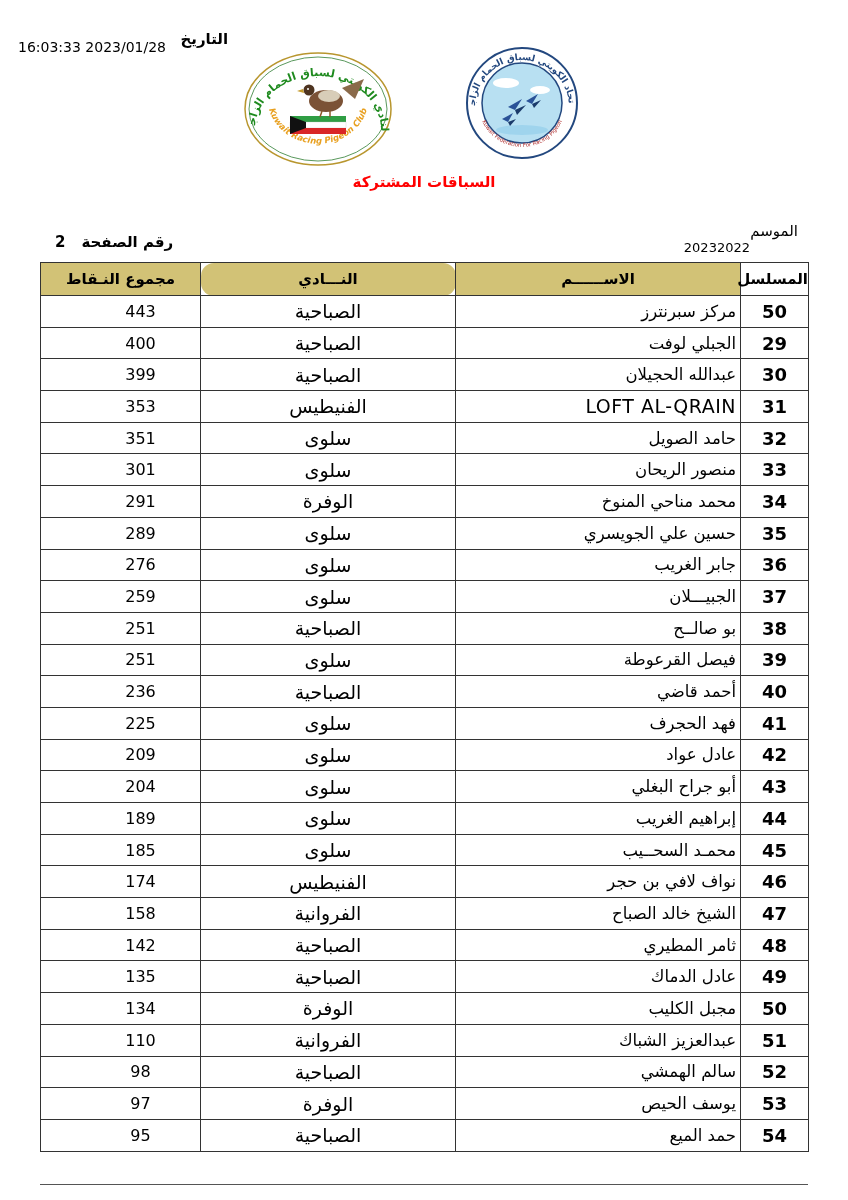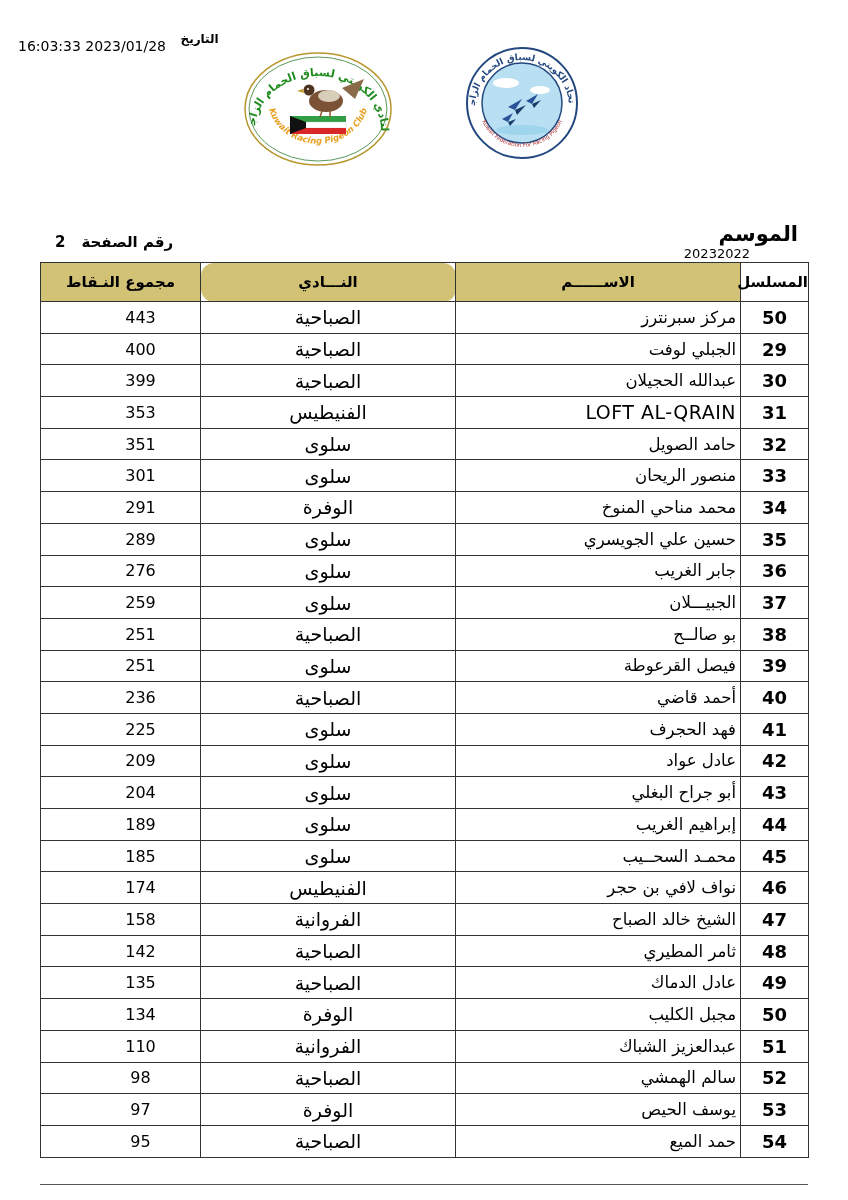--- a/index.html
+++ b/index.html
@@ -4,45 +4,45 @@
 <style>
   * { margin:0; padding:0; box-sizing:border-box; }
   html,body { background:#ffffff; }
   .page {
     position:relative; width:848px; height:1200px; background:#fff;
     font-family:"DejaVu Sans", sans-serif; color:#000; overflow:hidden; margin:0 auto;
   }
 
   
   .date-block { position:absolute; top:38px; left:18px; direction:rtl; font-size:14px; white-space:nowrap; }
-  .date-label { font-weight:bold; font-size:12px; position:relative; top:-8px; margin-left:10px; }
+  .date-label { font-weight:bold; font-size:15px; position:relative; top:-8px; margin-left:10px; }
   .date-value { direction:ltr; unicode-bidi:embed; display:inline-block; }
 
   
   .club-logo { position:absolute; left:242px; top:50px; }
   .federation-logo { position:absolute; left:464px; top:45px; }
 
   
   .subtitle { position:absolute; top:173px; left:0; width:100%; text-align:center;
               color:#ff0000; font-weight:bold; font-size:15px; }
   .page-title { position:absolute; top:202px; left:0; width:100%; text-align:center;
                 font-weight:bold; font-size:18px; }
 
   
   .season-block { position:absolute; top:222px; right:50px; direction:rtl; text-align:right; }
-  .season-label { font-weight:bold; font-size:21px; }
+  .season-label { font-weight:normal; font-size:15px; }
   .season-value { font-size:13px; padding-right:48px; }
   .pagenum-block { position:absolute; top:233px; left:55px; direction:rtl; display:flex; gap:16px;
                    font-weight:bold; font-size:15px; }
 
   
   .results { position:absolute; top:262px; left:40px; width:768px; border-collapse:collapse;
              direction:rtl; table-layout:fixed; }
   .results th, .results td { border:1px solid #333; text-align:center; vertical-align:middle; }
-  .results th { height:39px; font-weight:bold; font-size:15px; }
+  .results th { height:33px; font-weight:bold; font-size:15px; }
   .th-serial { width:68px; background:#ffffff;padding-left:40px; }
   .th-name   { width:285px; }
   .th-club   { width:255px;border-radius:13px; }
   .th-points { width:160px; }
   .th-khaki  { background:#d2c276; }
   .results td { height:31.7px; padding:0 4px; }
   td.serial { font-weight:bold; font-size:18px; }
   td.name   { text-align:right; font-size:16.5px; }
   td.name.latin { font-size:19px; letter-spacing:0.5px; }
   td.club   { font-size:19px; }
@@ -121,20 +121,21 @@
           <polygon points="68,59 77,55 70,63" fill="#1a3a6a"></polygon>
         </g>
         <g>
           <polygon points="38,74 49,68 44,77" fill="#2a5298"></polygon>
           <polygon points="44,77 52,74 46,81" fill="#1a3a6a"></polygon>
         </g>
       </g>
     </svg>
   </div>
 
+  <div class="subtitle">السباقات المشتركة</div>
 
   <div class="season-block">
     <div class="season-label">الموسم</div>
     <div class="season-value">20232022</div>
   </div>
 
   <div class="pagenum-block">
     <span>رقم الصفحة</span>
     <span>2</span>
   </div>

